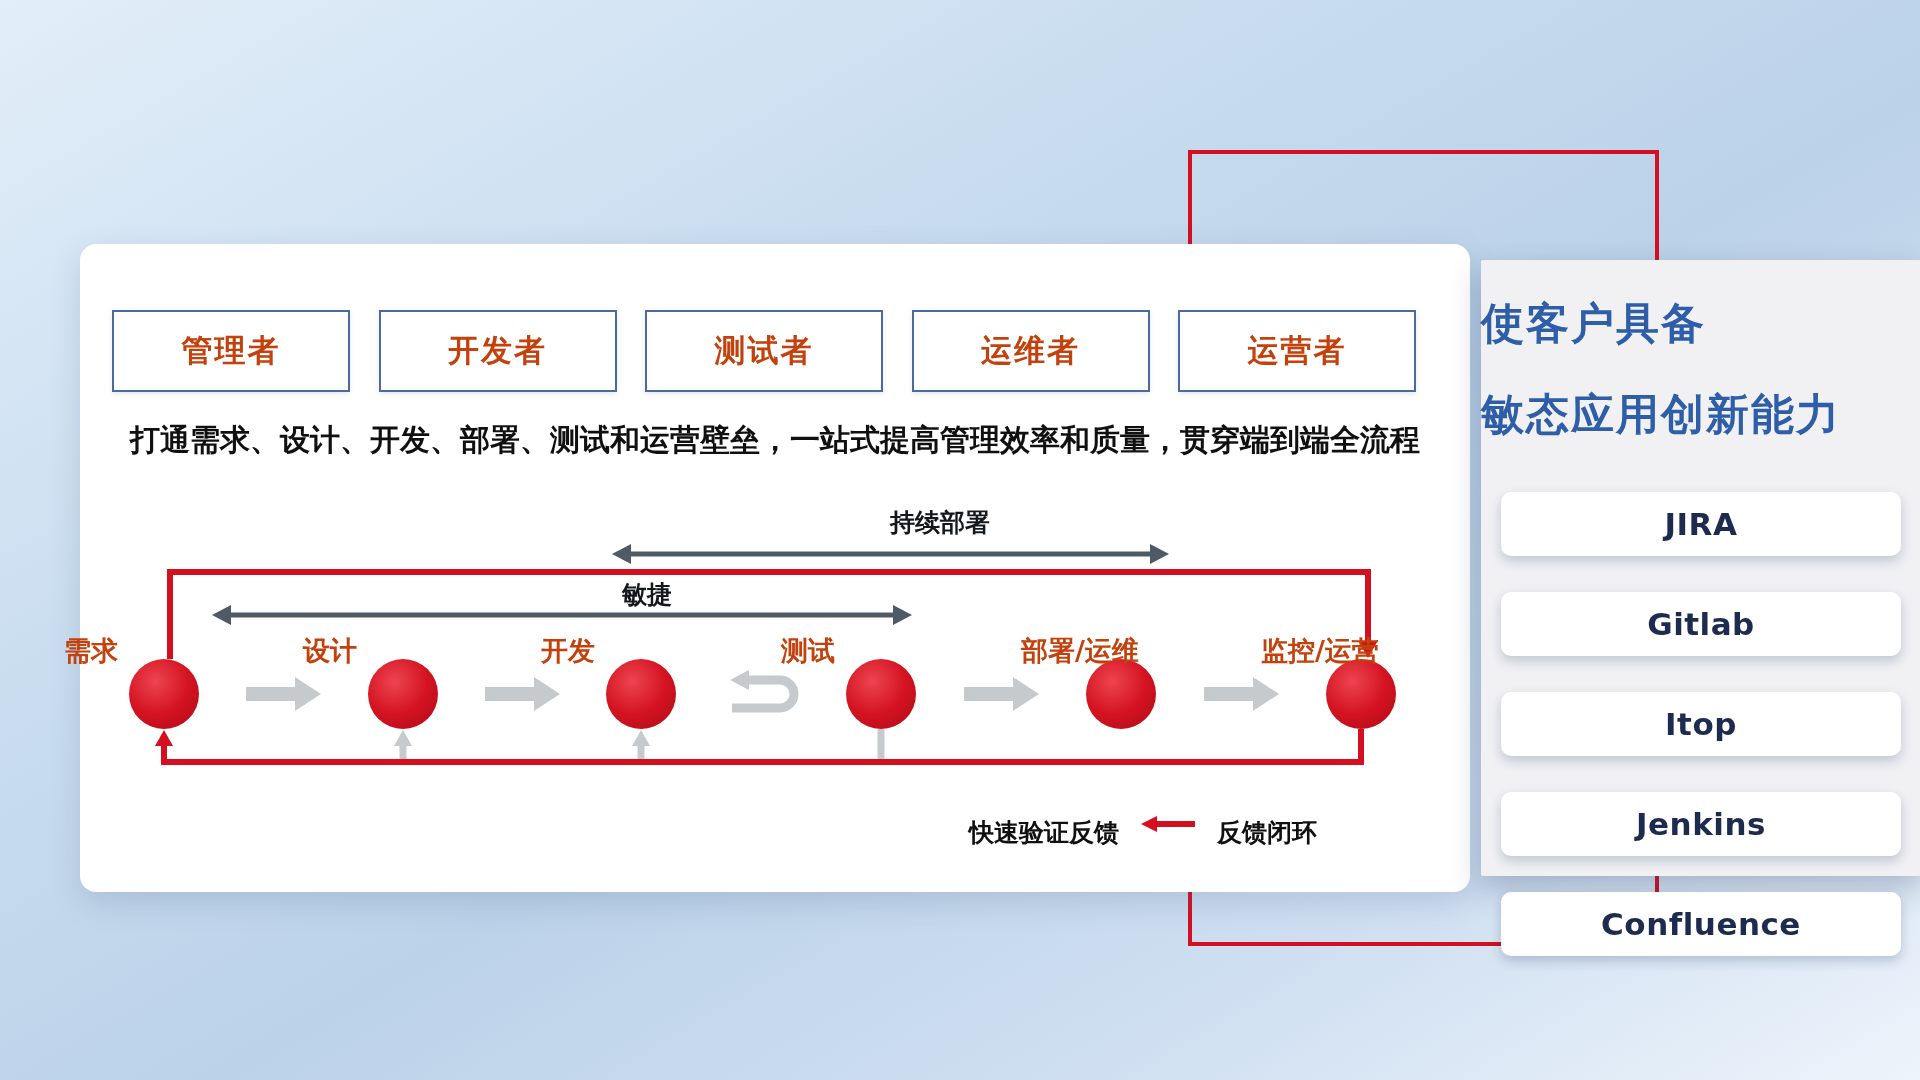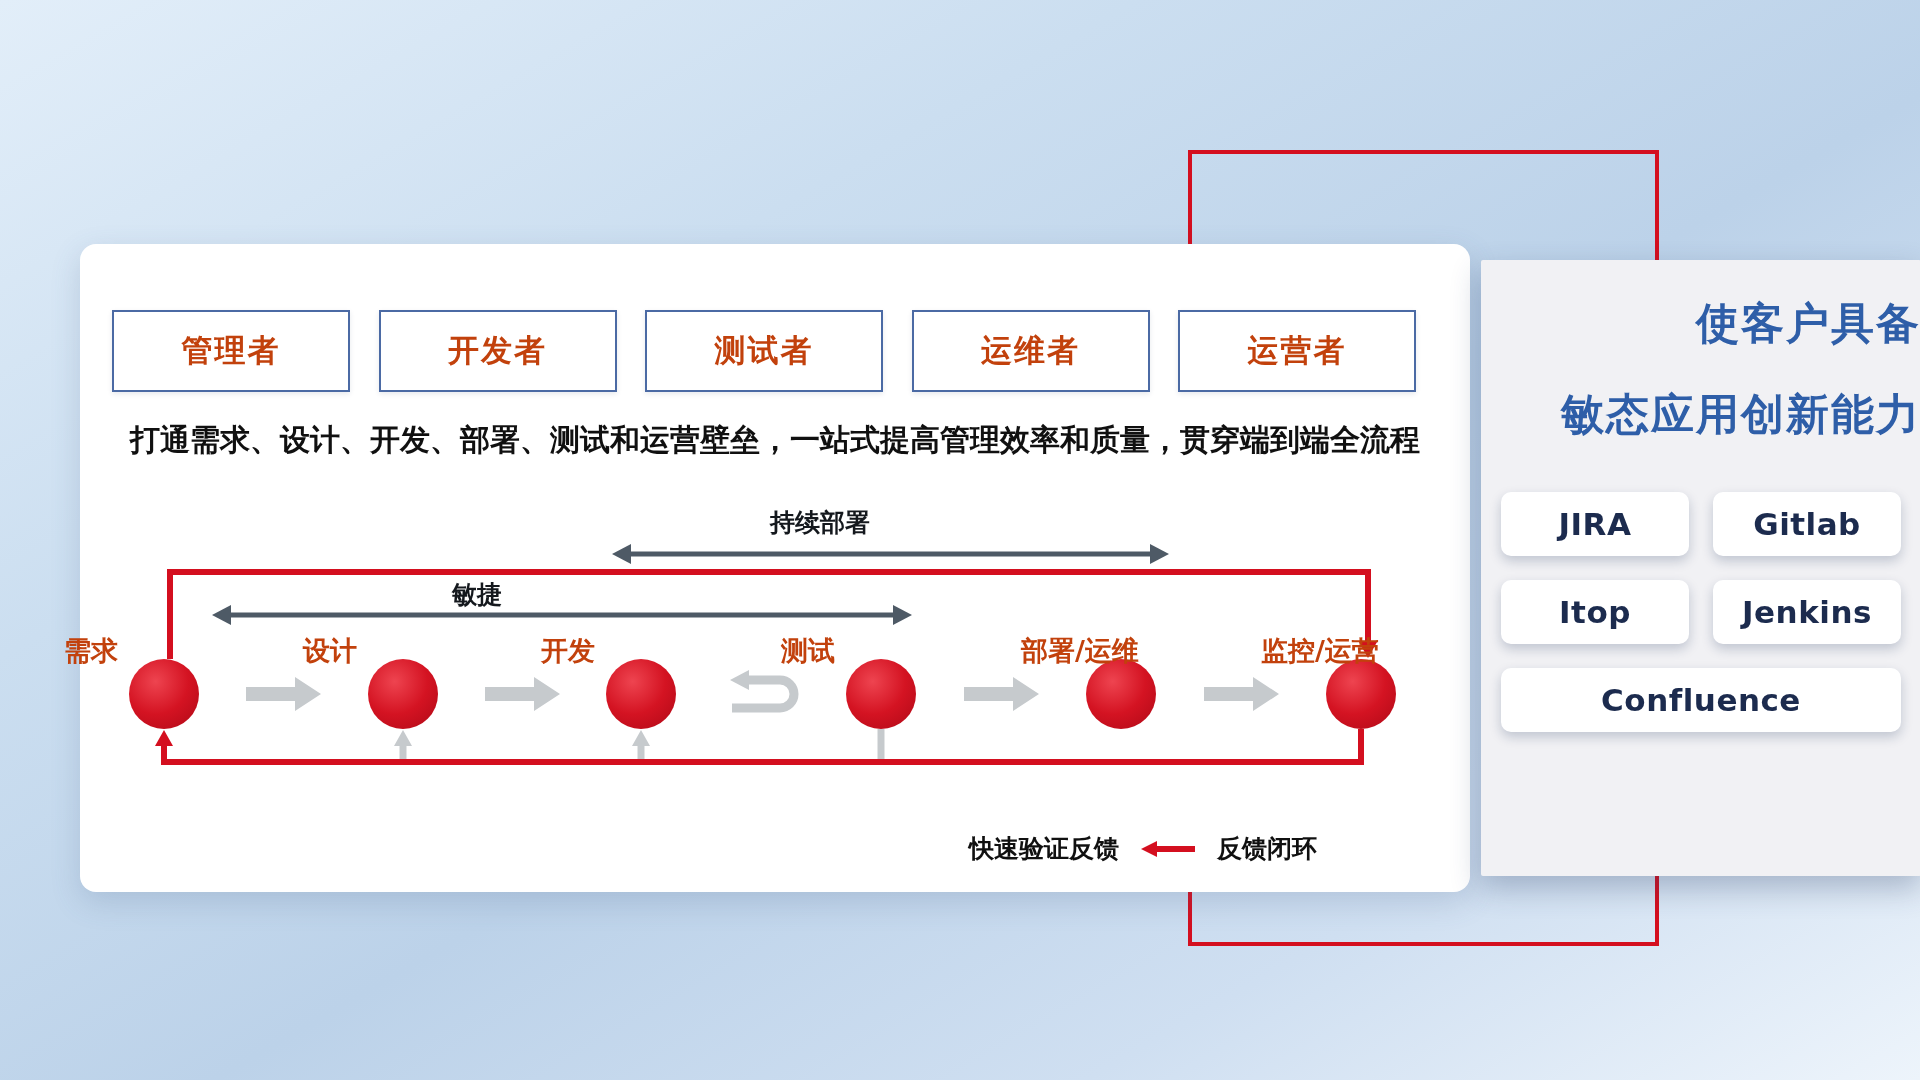--- a/index.html
+++ b/index.html
@@ -40,46 +40,46 @@
     position:absolute; left:0; right:0; top:176px; text-align:center;
     font-size:30px; font-weight:700; color:#101010; white-space:nowrap;
   }
 
   .legend-forward {
     position:absolute; left:216px; top:242px;
     display:flex; align-items:center; gap:12px;
     font-size:25px; font-weight:700; color:#101010;
   }
   .legend-feedback {
-    position:absolute; left:889px; top:588px;
-    display:flex; align-items:center; gap:22px;
+    position:absolute; left:889px; top:572px;
+    display:flex; gap:22px;
     font-size:25px; font-weight:700; color:#101010;
   }
 
   .flow-svg { position:absolute; left:0; top:0; width:1390px; height:648px; }
 
-  .arrow-label { position:absolute; width:220px; text-align:left; font-size:25px; font-weight:700; color:#14181d; }
+  .arrow-label { position:absolute; width:220px; text-align:right; font-size:25px; font-weight:700; color:#14181d; }
   .lbl-cd    { left:690px; top:262px; }
   .lbl-agile { left:372px; top:334px; }
 
   .node-label { position:absolute; width:200px; top:374px; text-align:left;
     font-size:27px; font-weight:600; color:#c2410c; white-space:nowrap;margin-top:15px; }
 
   
   .side-panel {
     position:absolute; left:1481px; top:260px; width:440px; height:616px;
     background:#f1f1f4; border-radius:2px; z-index:2;
     box-shadow:0 12px 30px rgba(40,60,100,.30);
   }
-  .side-title { text-align:right; color:#2e5ea8; font-weight:700; font-size:43px; line-height:1; letter-spacing:2px; }
+  .side-title { text-align:left; color:#2e5ea8; font-weight:700; font-size:43px; line-height:1; letter-spacing:2px; }
   .side-title.t1 { padding-top:42px; }
   .side-title.t2 { margin-top:48px; }
   .tools-grid {
-    margin:56px 20px 0; display:grid; grid-template-columns:1fr 1fr;
-    column-gap:26px; row-gap:36px;gap:24px;
+    margin:56px 20px 0; display:grid; grid-template-columns:1fr;
+    column-gap:26px; row-gap:36px;
   }
   .tool {
     height:64px; background:#ffffff; border-radius:10px;
     box-shadow:0 5px 12px rgba(20,40,80,.22);
     display:flex; align-items:center; justify-content:center;
     font-size:31px; font-weight:700; color:#1c2b4e; letter-spacing:.5px;
   }
   .tool.wide { grid-column:1 / -1; }
 </style>
 </head>

